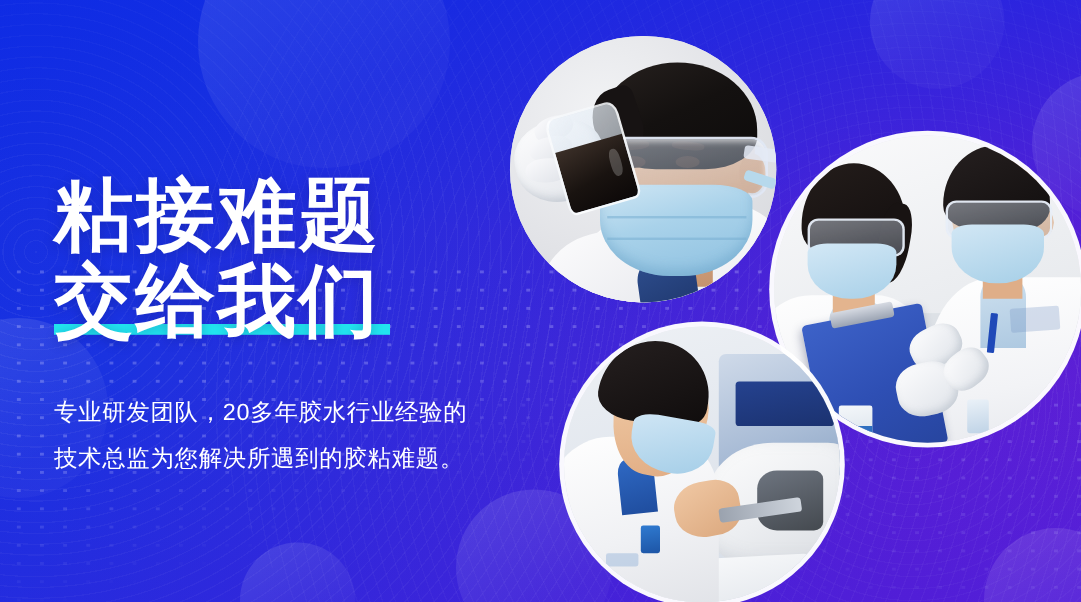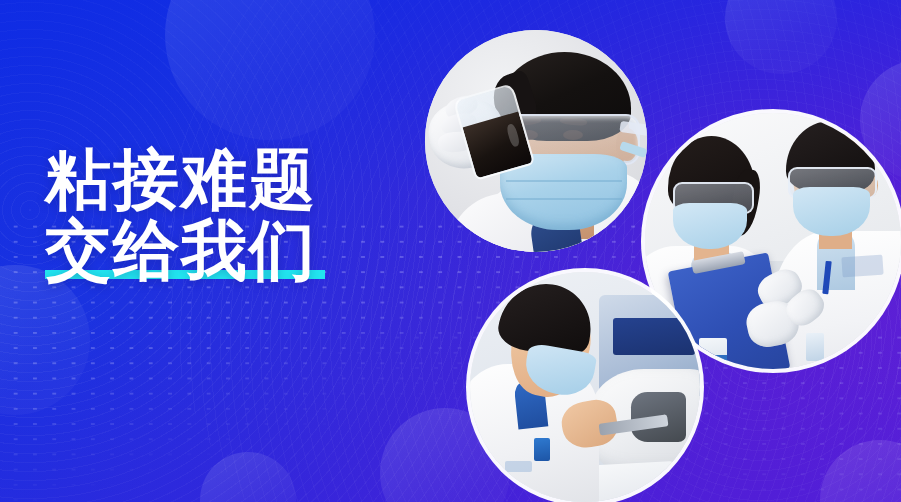--- a/index.html
+++ b/index.html
@@ -604,14 +604,18 @@
     </div>
   </div>
 
   <div class="text-block">
     <h1 class="headline">粘接难题</h1>
     <h1 class="headline">交给我们</h1>
   </div>
 
   <div class="underline-bar"></div>
 
+  <div class="subtitle">
+    <p class="sub-line">专业研发团队，20多年胶水行业经验的</p>
+    <p class="sub-line">技术总监为您解决所遇到的胶粘难题。</p>
+  </div>
 
 </div>
 
 </body></html>

